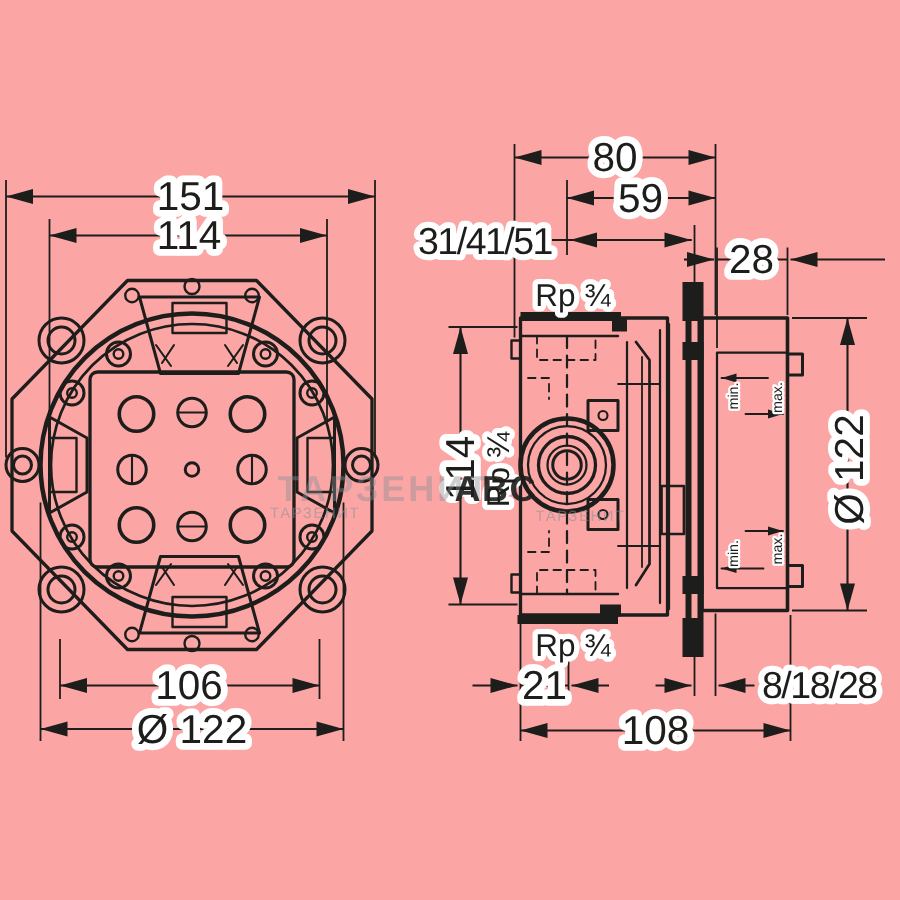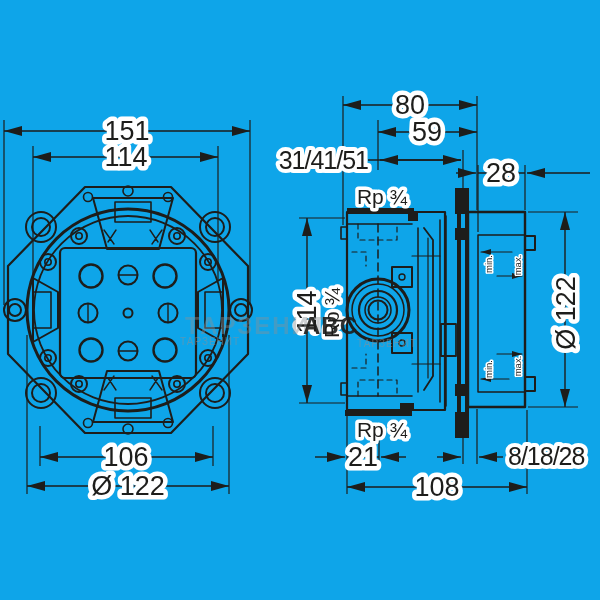--- a/index.html
+++ b/index.html
@@ -1,16 +1,16 @@
 <!DOCTYPE html>
 <html><head>
 <meta charset="utf-8">
 <style>
   html,body{margin:0;padding:0;background:#fff;}
-  .stage{width:600px;height:600px;background:#0ea5e9;position:relative;overflow:hidden;}
+  .stage{width:600px;height:600px;background:#fca5a5;position:relative;overflow:hidden;}
   svg{display:block;}
   .ln{stroke:#1d1d1b;fill:none;stroke-linecap:round;stroke-linejoin:round;}
   .fl{fill:#1d1d1b;stroke:none;}
   .s30{stroke-width:3}.s24{stroke-width:2.4}.s22{stroke-width:2.2}
   .s20{stroke-width:2}.s18{stroke-width:1.8}.s16{stroke-width:1.6}.s15{stroke-width:1.5}
   .s14{stroke-width:1.4}.s12{stroke-width:1.2}
   .dsh{stroke-dasharray:8 5;}
   .dsh2{stroke-dasharray:5 4;}
   .dimln{stroke:#1d1d1b;stroke-width:1.4;fill:none;}
   .extln{stroke:#1d1d1b;stroke-width:1.2;fill:none;}

